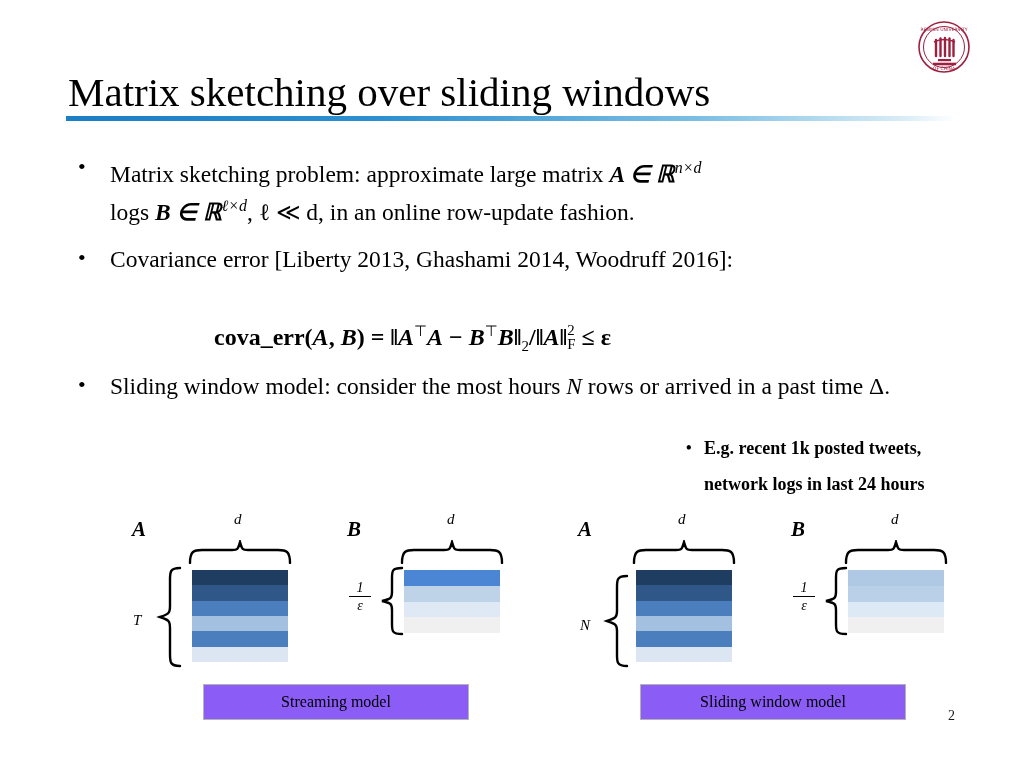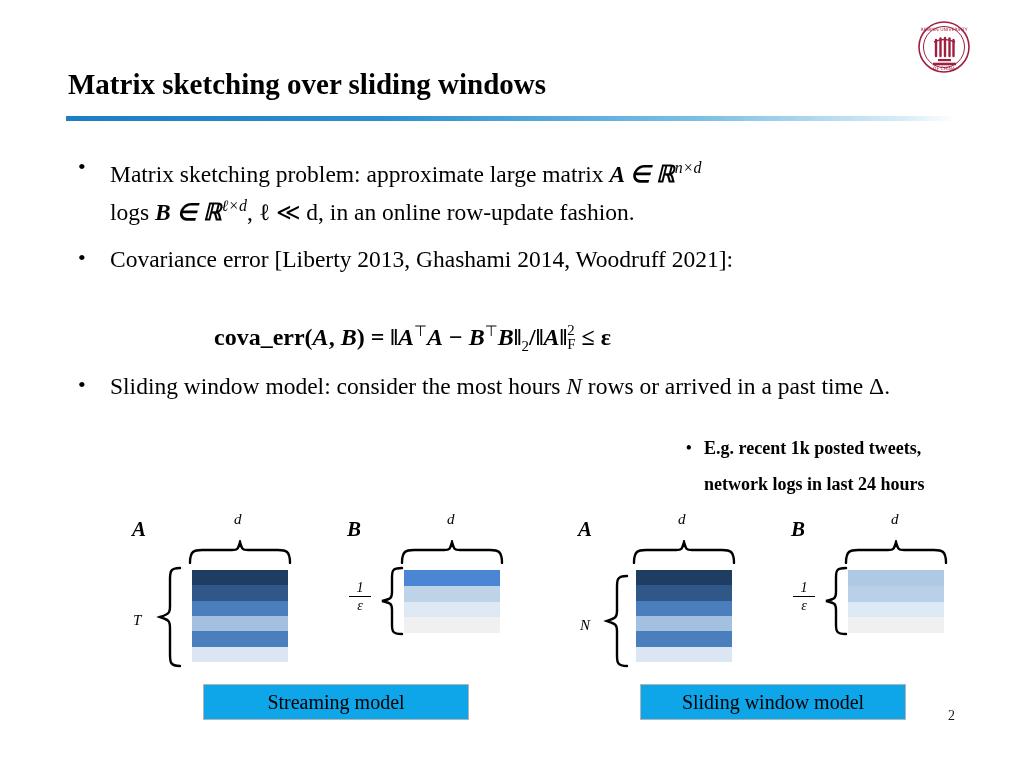--- a/index.html
+++ b/index.html
@@ -26,22 +26,22 @@
     top: 18px;
     width: 62px;
     height: 58px;
   }
 
   
   #title {
     position: absolute;
     left: 68px;
     top: 68px;
-    font-size: 29px;
-    font-weight: bold;
+    font-size: 41px;
+    font-weight: normal;
     letter-spacing: 0px;
     white-space: nowrap;
     color: #000000;
   }
   #title-rule {
     position: absolute;
     left: 66px;
     top: 116px;
     width: 890px;
     height: 5px;
@@ -150,23 +150,23 @@
     flex-direction: column;
     background: #f2f2f2;
   }
   .matrix .band { width: 100%; }
 
   .brace-top { position: absolute; }
   .brace-left { position: absolute; }
 
   .caption {
     position: absolute;
-    background: #0ea5e9;
+    background: #8b5cf6;
     border: 1px solid #b4b4b4;
-    font-size: 20px;
+    font-size: 16px;
     text-align: center;
     line-height: 34px;
     height: 34px;
   }
 
   #pagenum {
     position: absolute;
     left: 948px;
     top: 708px;
     font-size: 14px;
@@ -203,21 +203,21 @@
     <span class="bullet-body">
       <b class="lead">Matrix sketching problem</b><span>: approximate large matrix </span><span class="bi">A ∈ ℝ</span><span class="sup">n×d</span>
       <br>
       <span>logs </span><span class="bi">B ∈ ℝ</span><span class="sup">ℓ×d</span><span>, ℓ ≪ d, in an online row-update fashion.</span>
     </span>
   </div>
 
   <div id="b2" class="bullet-row">
     <span class="bullet-dot">•</span>
     <span class="bullet-body">
-      <b class="lead">Covariance error</b><span> [Liberty 2013, Ghashami 2014, Woodruff 2021]:</span>
+      <b class="lead">Covariance error</b><span> [Liberty 2013, Ghashami 2014, Woodruff 2016]:</span>
     </span>
   </div>
 
   <div id="formula">
     <span class="nb">cova_err(</span><span class="fb">A</span><span class="nb">, </span><span class="fb">B</span><span class="nb">) = </span><span class="nb">‖</span><span class="fb">A</span><span class="frac-sup">⊤</span><span class="fb">A</span><span class="nb"> − </span><span class="fb">B</span><span class="frac-sup">⊤</span><span class="fb">B</span><span class="nb">‖</span><span class="frac-sub">2</span><span class="nb">/</span><span class="nb">‖</span><span class="fb">A</span><span class="nb">‖</span><span class="supsub"><span>2</span><span>F</span></span><span class="nb"> ≤ </span><span class="nb">ε</span>
   </div>
 
   <div id="b3" class="bullet-row">
     <span class="bullet-dot">•</span>
     <span class="bullet-body">

